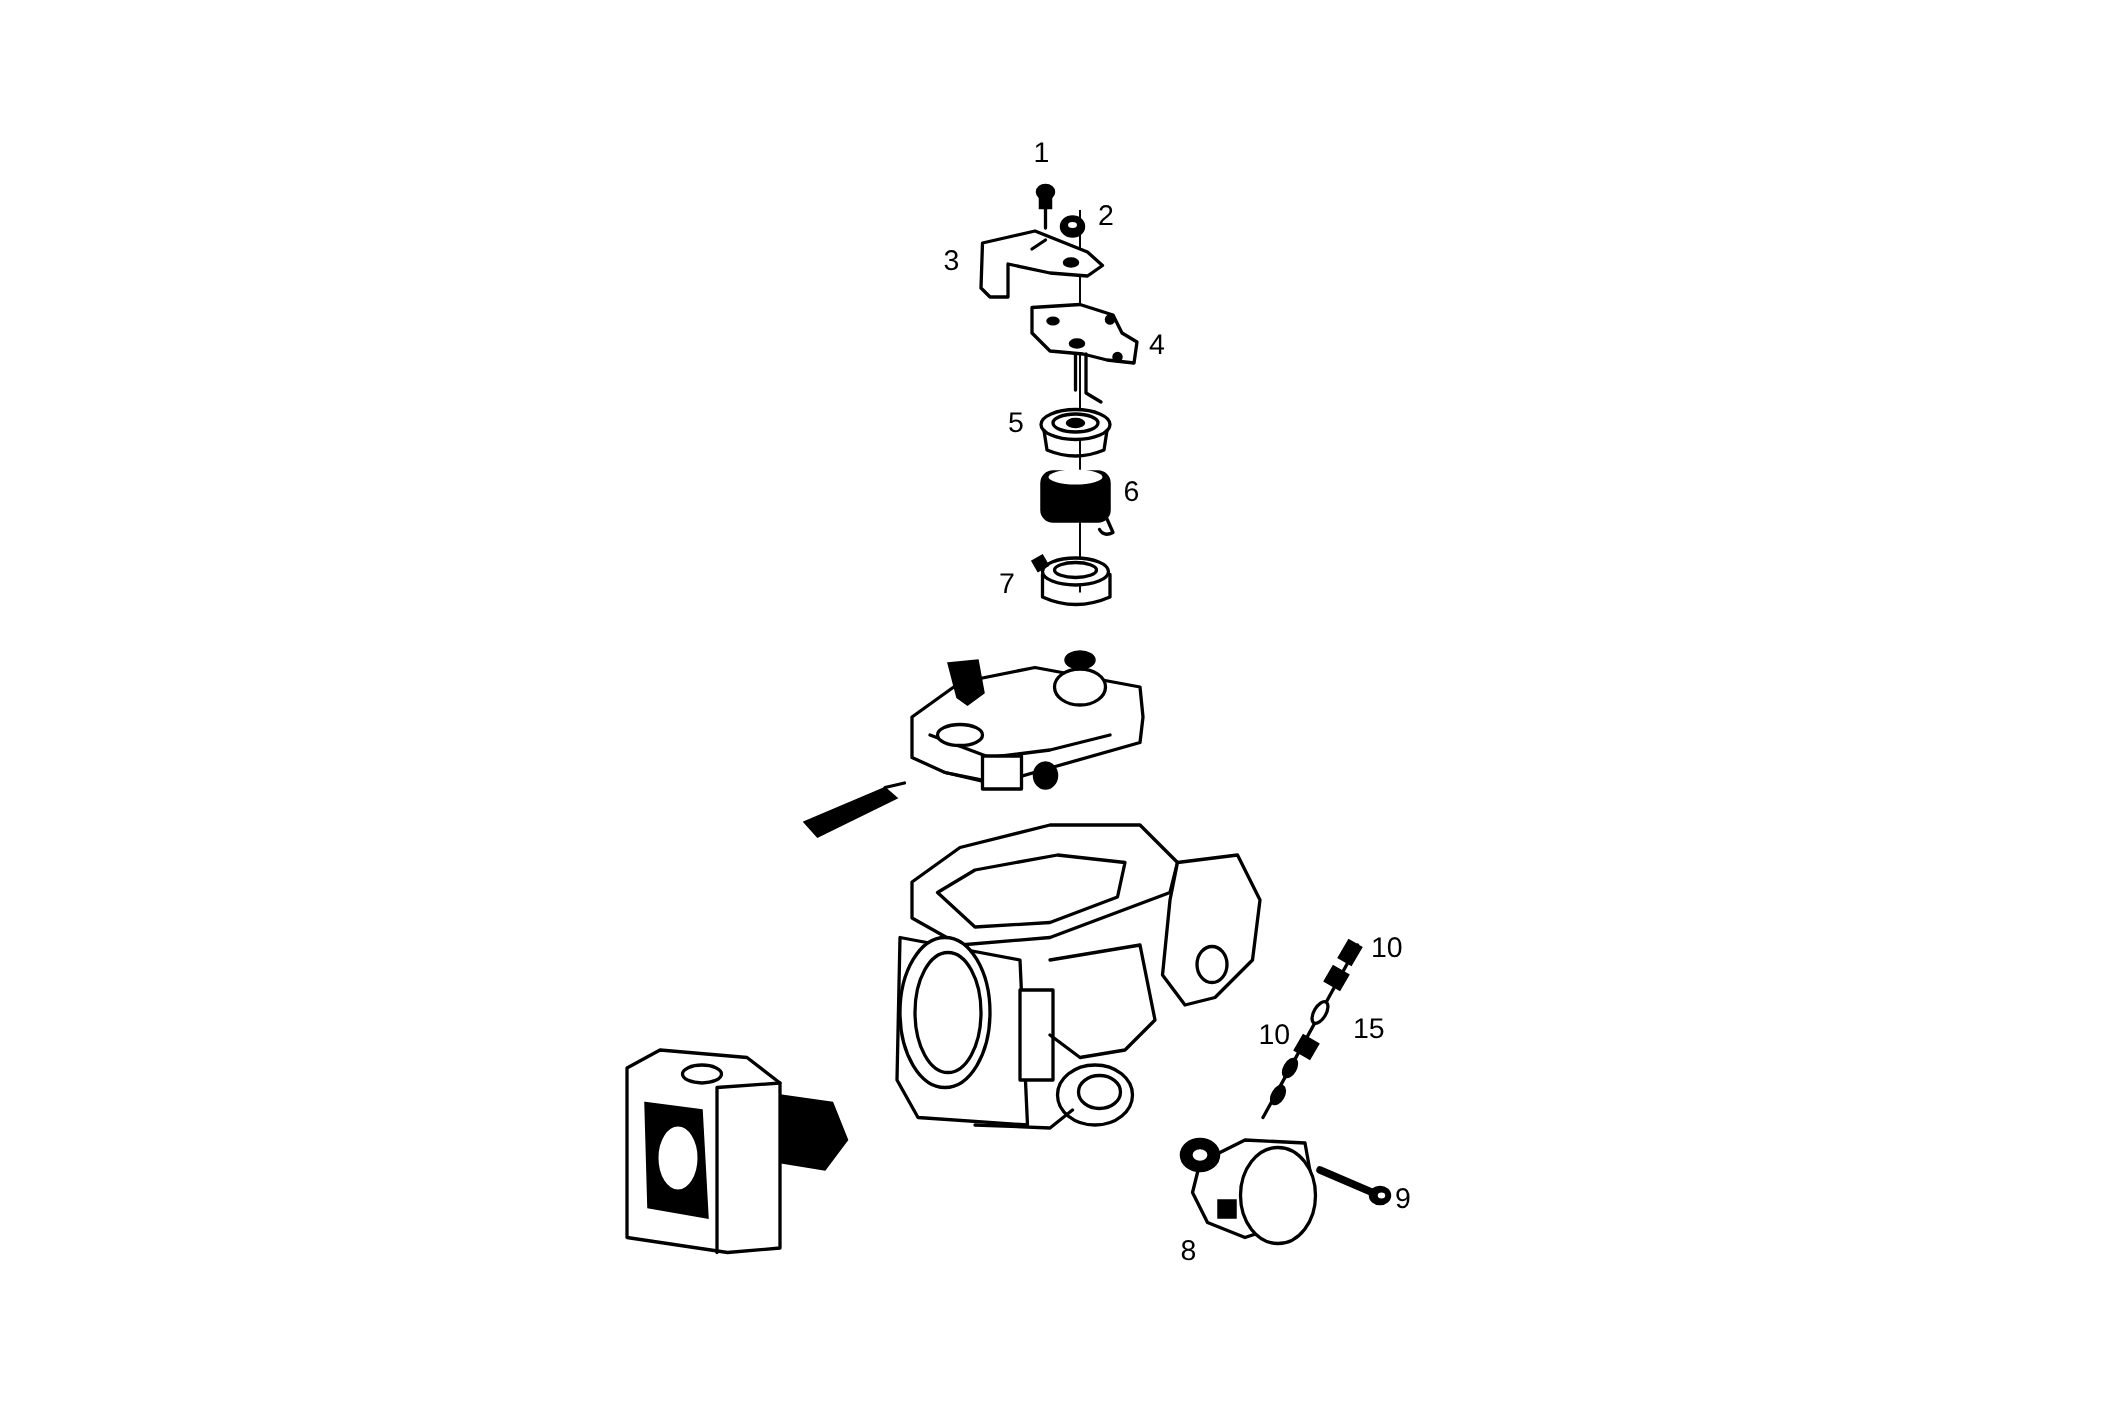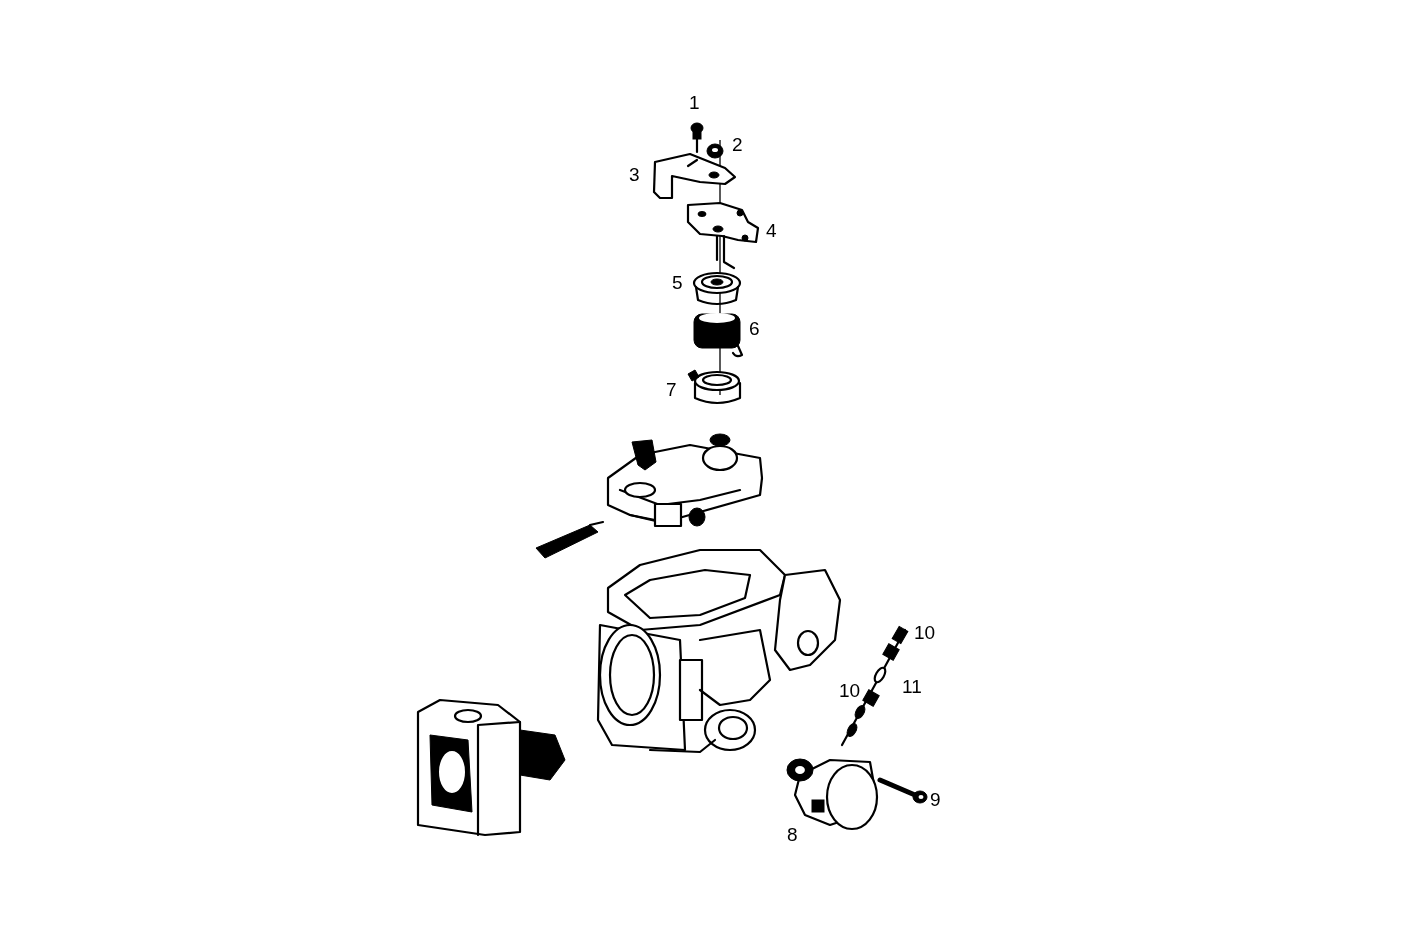--- a/index.html
+++ b/index.html
@@ -132,17 +132,17 @@
   </svg>
 
   <span class="callout" style="left:689px;top:93px">1</span>
   <span class="callout" style="left:732px;top:135px">2</span>
   <span class="callout" style="left:629px;top:165px">3</span>
   <span class="callout" style="left:766px;top:221px">4</span>
   <span class="callout" style="left:672px;top:273px">5</span>
   <span class="callout" style="left:749px;top:319px">6</span>
   <span class="callout" style="left:666px;top:380px">7</span>
   <span class="callout" style="left:914px;top:623px">10</span>
-  <span class="callout" style="left:902px;top:677px">11</span>
+  <span class="callout" style="left:902px;top:677px">15</span>
   <span class="callout" style="left:839px;top:681px">10</span>
   <span class="callout" style="left:930px;top:790px">9</span>
   <span class="callout" style="left:787px;top:825px">8</span>
 </div>
 
 </body></html>

